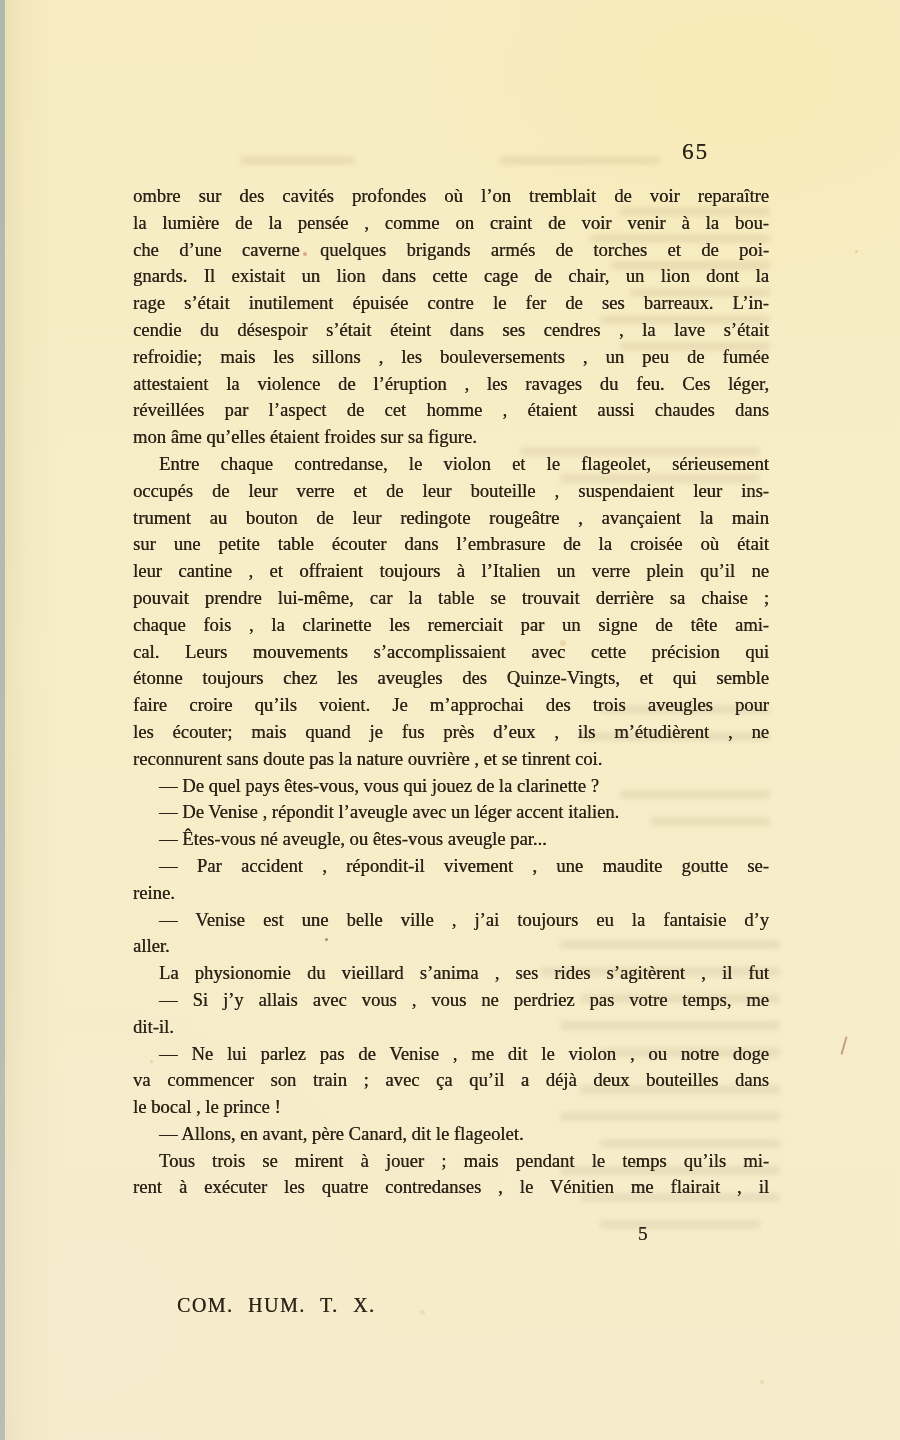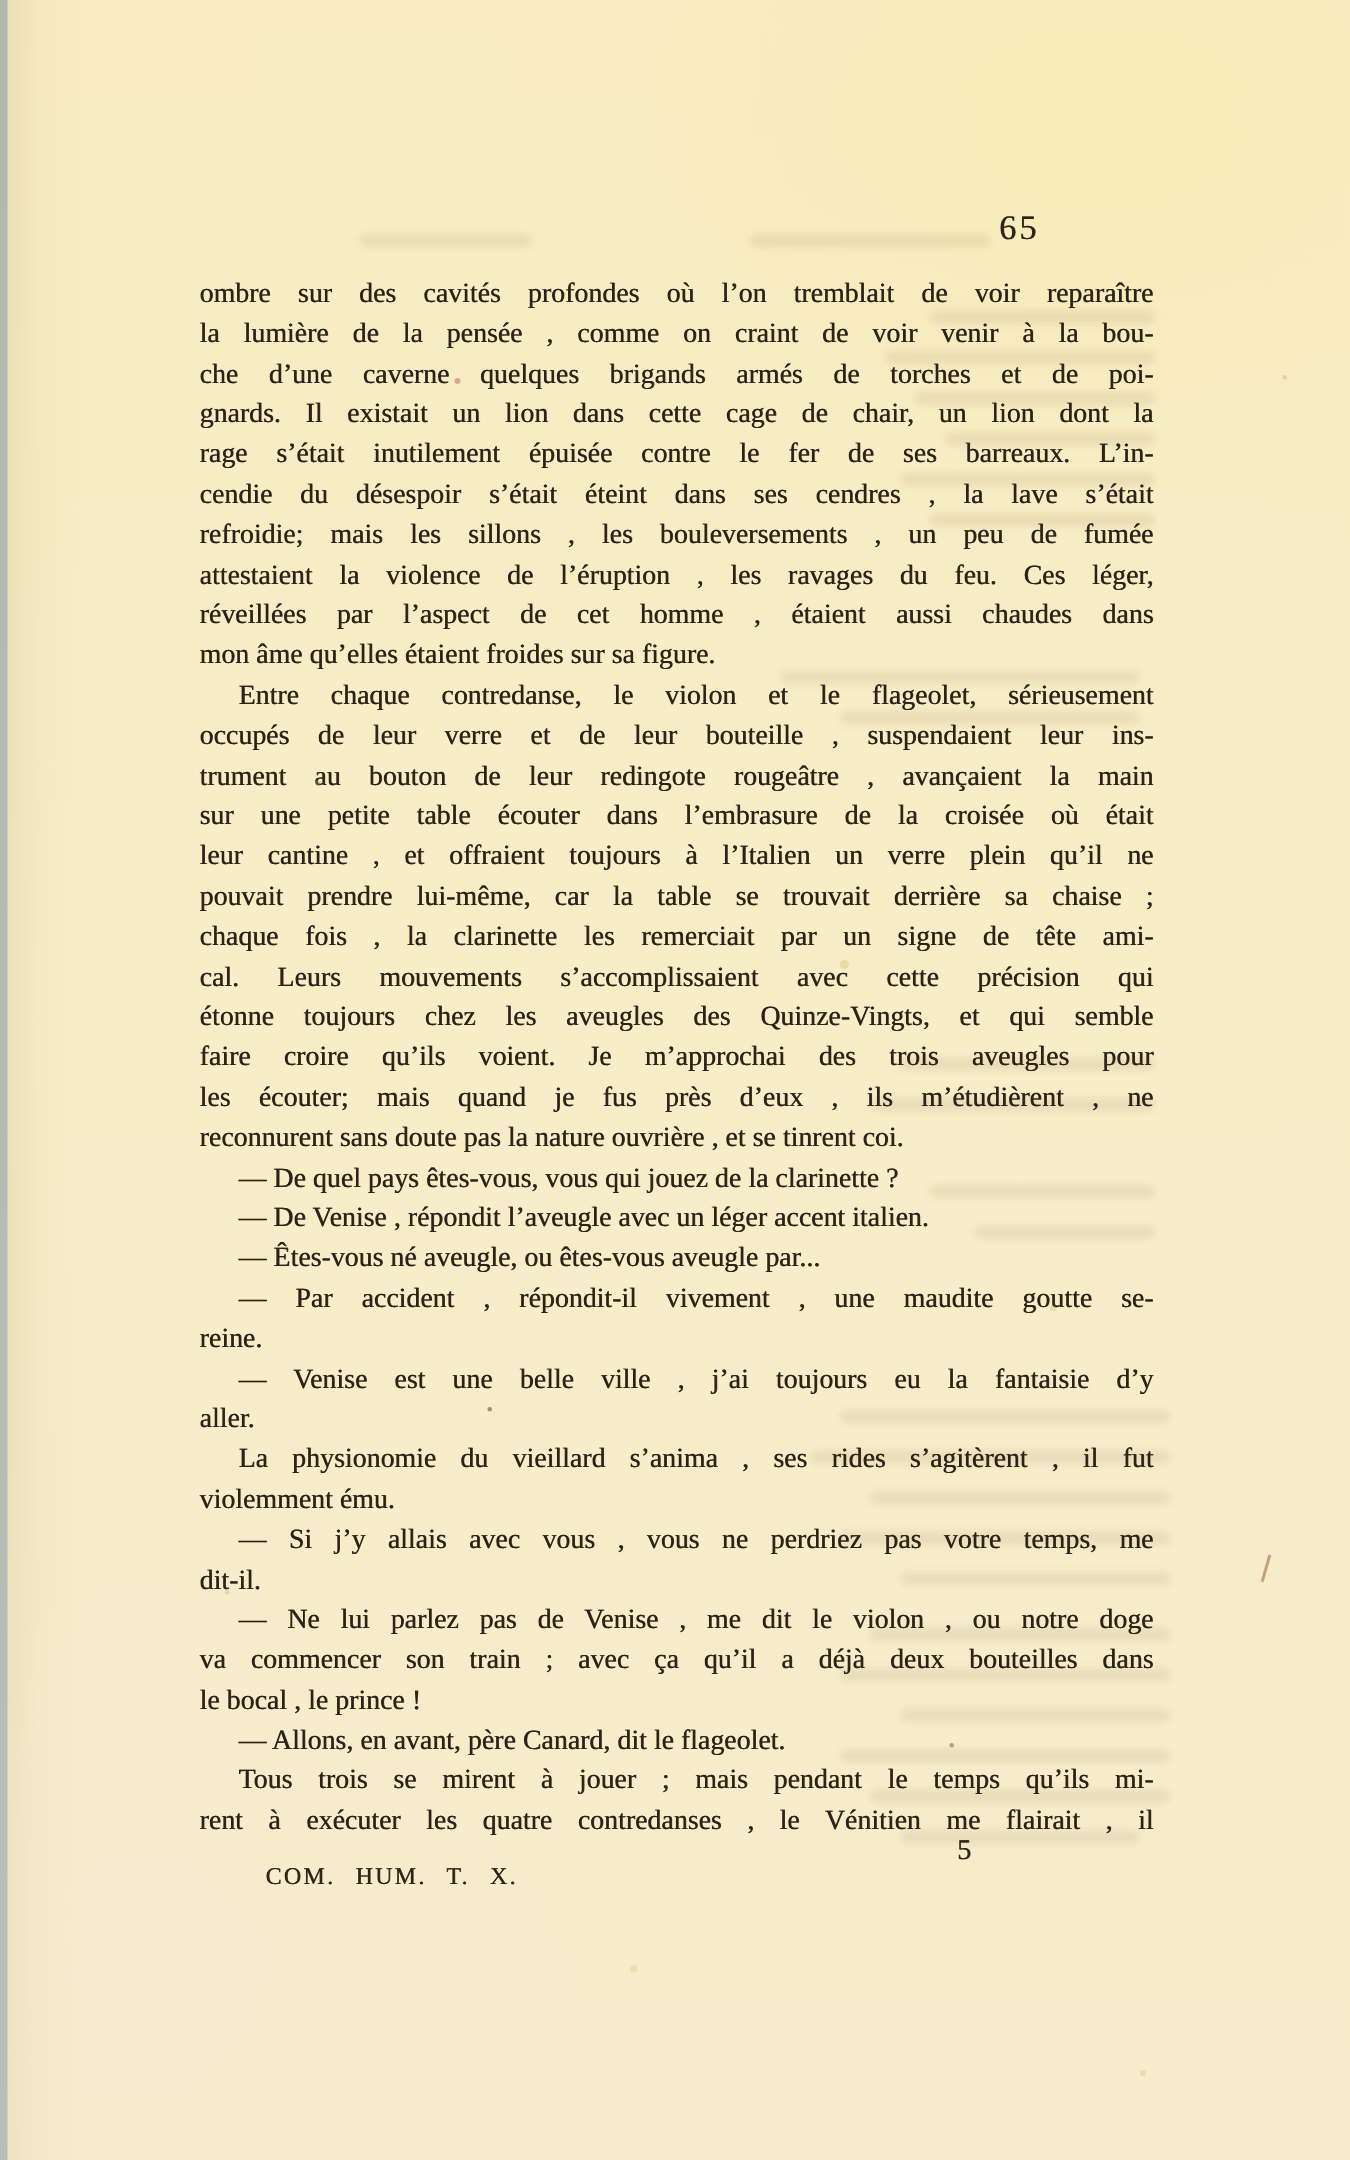--- a/index.html
+++ b/index.html
@@ -15,33 +15,33 @@
   .scan-edge{
     position:absolute;left:0;top:0;width:5px;height:1440px;
     background:linear-gradient(180deg,#b1b8ad 0%,#b5bbb1 40%,#b9bdb8 100%);
   }
   .running-title{
     position:absolute;left:0;top:148px;width:850px;text-align:center;
     font-size:16px;font-weight:700;letter-spacing:3.5px;word-spacing:9px;
     color:#2c2418;text-shadow:0.3px 0 0 rgba(44,36,24,0.8);
   }
   .page-number{
-    position:absolute;left:666px;top:139px;font-size:23px;letter-spacing:2px;
+    position:absolute;left:682px;top:139px;font-size:23px;letter-spacing:2px;
     color:#2c2418;text-shadow:0.3px 0 0 rgba(44,36,24,0.8);
   }
   .body-text{
     position:absolute;left:133px;top:183px;width:636px;
     font-size:18.6px;line-height:26.8px;
     text-shadow:0.32px 0 0 rgba(43,35,24,0.85);
   }
   .line{text-align:justify;text-align-last:left;}
   .line.just{text-align-last:justify;}
   .line.ind{text-indent:26px;}
   .signature-mark{
-    position:absolute;left:177px;top:1243px;font-size:16px;
+    position:absolute;left:177px;top:1294px;font-size:20px;
     letter-spacing:1.5px;word-spacing:8px;color:#2c2418;
     text-shadow:0.3px 0 0 rgba(44,36,24,0.8);
   }
   .sheet-number{
     position:absolute;left:638px;top:1223px;font-size:19px;color:#2c2418;
     text-shadow:0.3px 0 0 rgba(44,36,24,0.8);
   }
   .g{position:absolute;background:rgba(125,100,55,0.10);filter:blur(2.5px);border-radius:4px;height:9px;}
   .speck{position:absolute;border-radius:50%;}
   .pen-mark{
@@ -109,21 +109,20 @@
       <div class="line just">les écouter; mais quand je fus près d’eux , ils m’étudièrent , ne</div>
       <div class="line">reconnurent sans doute pas la nature ouvrière , et se tinrent coi.</div>
       <div class="line ind">— De quel pays êtes-vous, vous qui jouez de la clarinette ?</div>
       <div class="line ind">— De Venise , répondit l’aveugle avec un léger accent italien.</div>
       <div class="line ind">— Êtes-vous né aveugle, ou êtes-vous aveugle par...</div>
       <div class="line ind just">— Par accident , répondit-il vivement , une maudite goutte se-</div>
       <div class="line">reine.</div>
       <div class="line ind just">— Venise est une belle ville , j’ai toujours eu la fantaisie d’y</div>
       <div class="line">aller.</div>
       <div class="line ind just">La physionomie du vieillard s’anima , ses rides s’agitèrent , il fut</div>
-      <div class="line">violemment ému.</div>
       <div class="line ind just">— Si j’y allais avec vous , vous ne perdriez pas votre temps, me</div>
       <div class="line">dit-il.</div>
       <div class="line ind just">— Ne lui parlez pas de Venise , me dit le violon , ou notre doge</div>
       <div class="line just">va commencer son train ; avec ça qu’il a déjà deux bouteilles dans</div>
       <div class="line">le bocal , le prince !</div>
       <div class="line ind">— Allons, en avant, père Canard, dit le flageolet.</div>
       <div class="line ind just">Tous trois se mirent à jouer ; mais pendant le temps qu’ils mi-</div>
       <div class="line just">rent à exécuter les quatre contredanses , le Vénitien me flairait , il</div>
     </div>
 

